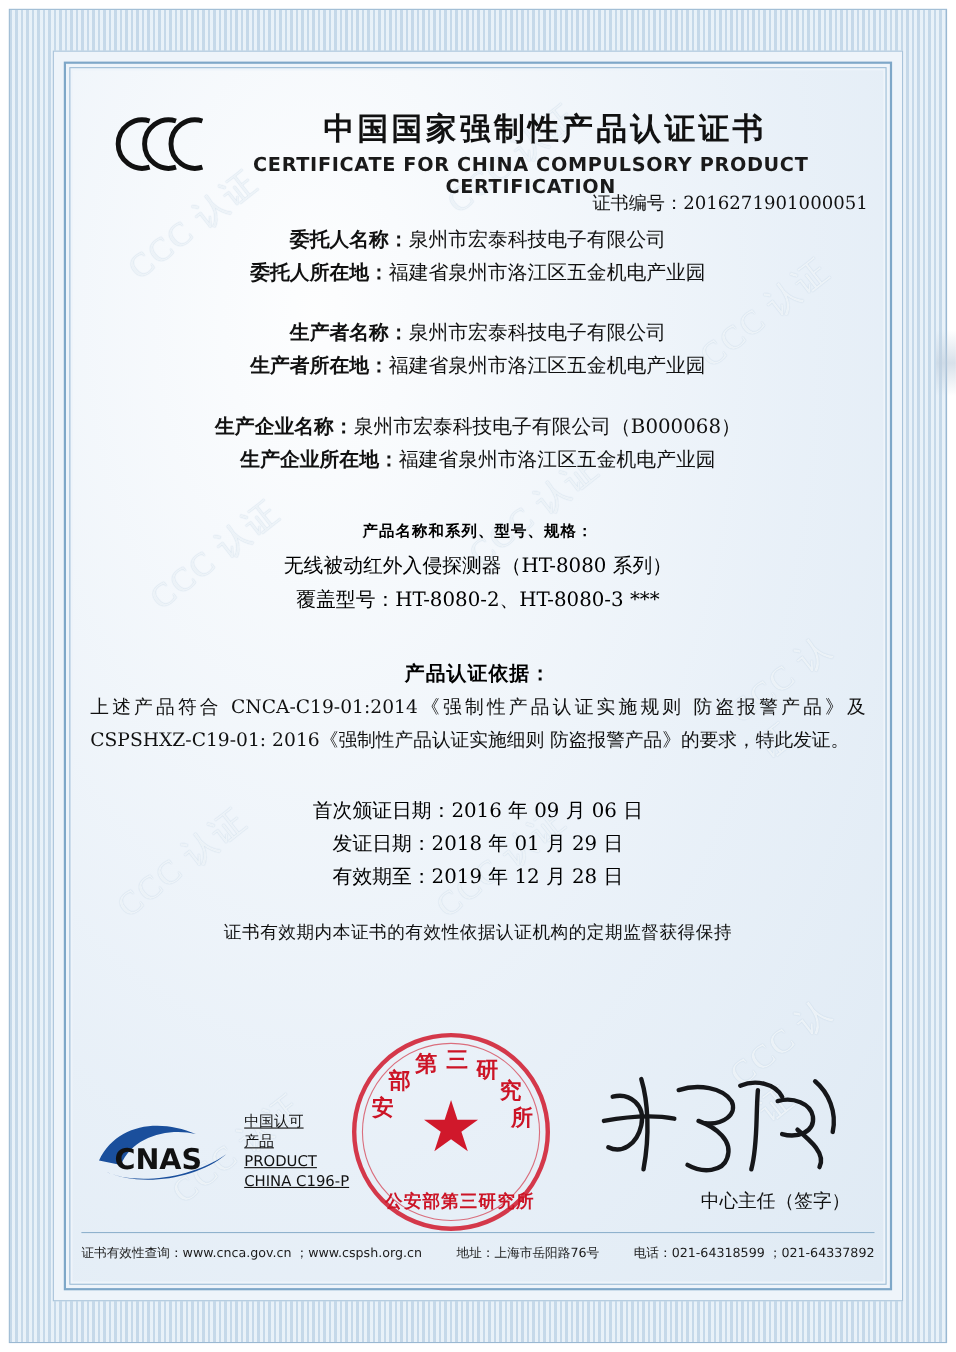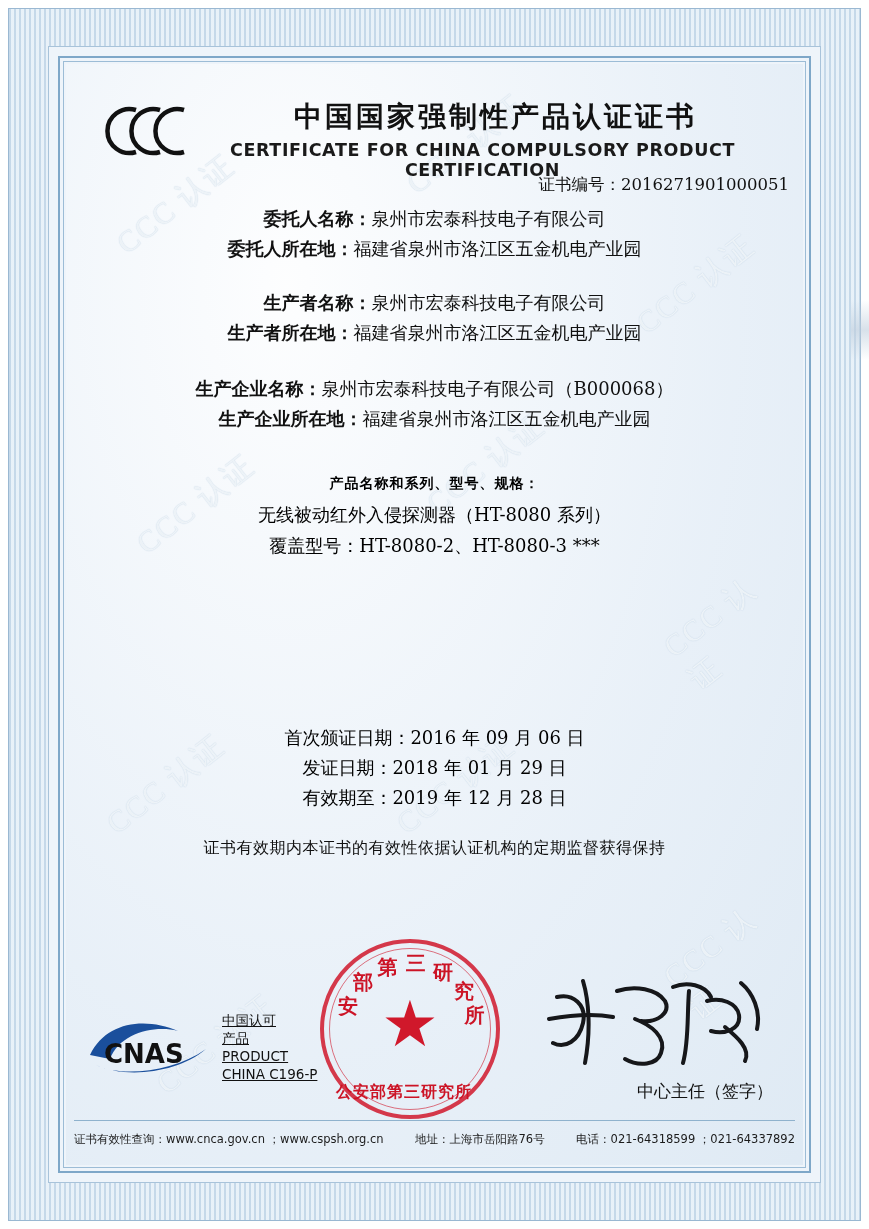--- a/index.html
+++ b/index.html
@@ -277,21 +277,21 @@
     font-size: 20px;
     font-weight: bold;
     font-family: "DejaVu Serif", serif;
     text-align: center;
     line-height: 22px;
   }
   .seal-bottom {
     position: absolute;
     left: 16px; right: 0;
     bottom: 16px;
-    text-align: left;
+    text-align: center;
     color: #cc1426;
     font-size: 16px;
     font-weight: bold;
     font-family: "DejaVu Serif", serif;
     letter-spacing: 1px;
   }
 
   
   .signature {
     position: absolute;
@@ -408,20 +408,24 @@
         <span class="lbl">生产企业所在地：</span><span class="val">福建省泉州市洛江区五金机电产业园</span>
       </div>
     </div>
 
     <div class="prod-block">
       <div class="prod-title">产品名称和系列、型号、规格：</div>
       <div class="prod-line">无线被动红外入侵探测器（HT-8080 系列）</div>
       <div class="prod-line">覆盖型号：HT-8080-2、HT-8080-3 ***</div>
     </div>
 
+    <div class="basis-block">
+      <div class="basis-title">产品认证依据：</div>
+      <div class="basis-para">上述产品符合 CNCA-C19-01:2014《强制性产品认证实施规则 防盗报警产品》及 CSPSHXZ-C19-01: 2016《强制性产品认证实施细则 防盗报警产品》的要求，特此发证。</div>
+    </div>
 
     <div class="dates-block">
       <div class="date-row">
         <span>首次颁证日期：</span><span>2016 年 09 月 06 日</span>
       </div>
       <div class="date-row">
         <span>发证日期：</span><span>2018 年 01 月 29 日</span>
       </div>
       <div class="date-row">
         <span>有效期至：</span><span>2019 年 12 月 28 日</span>

